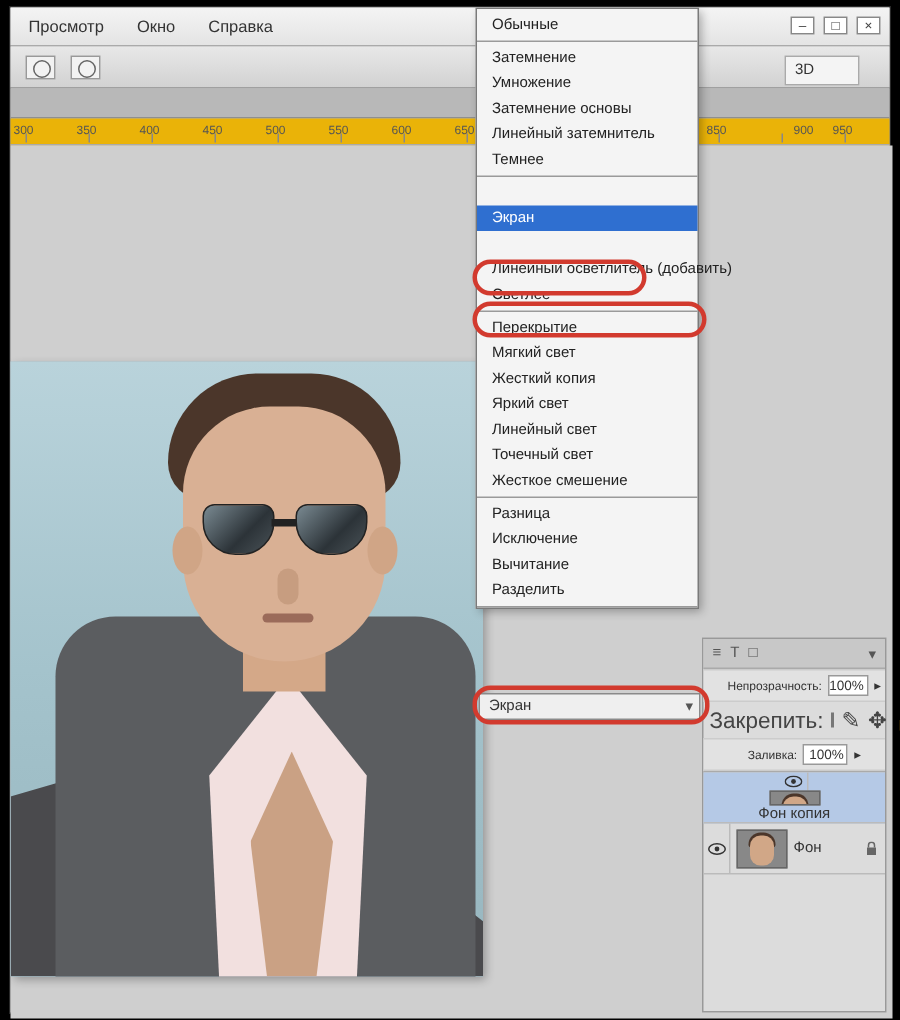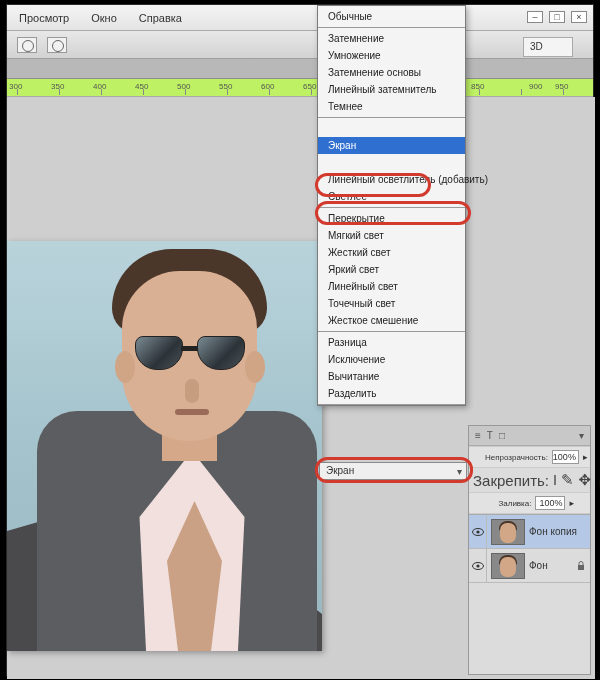--- a/index.html
+++ b/index.html
@@ -13,21 +13,21 @@
   .window-ctrls { position: absolute; right: 6px; top: 6px; display: flex; gap: 6px; }
   .window-ctrls div { width: 16px; height: 12px; background: #fff; border: 1px solid #888; font-size: 9px; text-align: center; line-height: 10px; color: #444; }
 
   .toolbar { height: 28px; background: linear-gradient(#e8e8e8,#d2d2d2); border-bottom: 1px solid #a0a0a0; display: flex; align-items: center; padding: 0 10px; gap: 10px; }
   .tool-ico { width: 20px; height: 16px; border: 1px solid #999; background: #f2f2f2; position: relative; }
   .tool-ico::after { content: ""; position: absolute; width: 10px; height: 10px; border: 1px solid #666; border-radius: 50%; left: 4px; top: 2px; }
   .tool-btn-3d { position: absolute; right: 20px; top: 32px; width: 50px; height: 20px; background: #f4f4f4; border: 1px solid #aaa; font-size: 10px; text-align: left; padding-left: 6px; line-height: 18px; color: #333; }
 
   .docbar { height: 20px; background: #b8b8b8; border-bottom: 1px solid #8f8f8f; }
 
-  .ruler-h { height: 18px; background: #bef264; border-bottom: 1px solid #aaa; position: relative; overflow: hidden; font-size: 8px; color: #555; }
+  .ruler-h { height: 18px; background: #eab308; border-bottom: 1px solid #aaa; position: relative; overflow: hidden; font-size: 8px; color: #555; }
   .ruler-h span { position: absolute; top: 3px; }
   .tick { position: absolute; top: 10px; width: 1px; height: 6px; background: #888; }
 
   .canvas-area { position: absolute; left: 0; top: 92px; width: 588px; height: 582px; background: #cfcfcf; }
   .doc { position: absolute; left: 0px; top: 144px; width: 315px; height: 410px; background: #a8c3cd; box-shadow: 2px 2px 6px rgba(0,0,0,.3); overflow: hidden; }
   
   .sky { position:absolute; inset:0; background: linear-gradient(#b9d3db 0%, #a4c3cc 50%, #97b6bf 100%); }
   .rocks { position: absolute; bottom: 0; left: 0; width: 100%; height: 45%; background: #4a4a4d; clip-path: polygon(0 35%, 20% 25%, 45% 10%, 55% 20%, 70% 40%, 100% 80%, 100% 100%, 0 100%); }
   .torso { position:absolute; bottom:-20px; left:30px; width:280px; height:260px; background:#5b5d60; border-radius: 40px 40px 0 0; }
   .shirt { position:absolute; bottom:-20px; left:110px; width:150px; height:220px; background:#f2e0df; clip-path: polygon(50% 0, 85% 30%, 80% 100%, 20% 100%, 15% 30%); }
@@ -47,21 +47,21 @@
   
   .panel { position:absolute; right:2px; top:420px; width:123px; height:250px; background:#dcdcdc; border:1px solid #999; }
   .panel-tabs { height:20px; background:#c8c8c8; border-bottom:1px solid #aaa; display:flex; align-items:center; gap:6px; padding:0 6px; font-size:10px; color:#555; }
   .panel-row { display:flex; align-items:center; font-size:9px; color:#333; padding:3px 16px; gap:4px; }
   .panel-row.light { background:#e2e2e2; border-top:1px solid #ccc; border-bottom:1px solid #ccc; }
   .pct-box { width:30px; height:14px; background:#fff; border:1px solid #999; font-size:9px; text-align:right; padding-right:2px; line-height:12px; }
   .lock-row { font-size:15px; color:#444; padding:3px 4px; display:flex; align-items:center; gap:5px; }
   .lock-ico { width:10px; height:10px; border:1px solid #777; }
   .layers { border-top:1px solid #aaa; }
   .layer { display:flex; align-items:center; height:34px; font-size:10px; color:#333; border-bottom:1px solid #bbb; position:relative; }
-  .layer.sel { background:#b5c9e6; }
+  .layer.sel { background:#b5c9e6;flex-direction:column; }
   .eye { width:18px; height:100%; border-right:1px solid #bbb; display:flex; align-items:center; justify-content:center; }
   .eye svg { width:12px; height:8px; }
   .thumb { width:34px; height:26px; margin:0 4px; background:#888; border:1px solid #666; position:relative; overflow:hidden; }
   .thumb-face { position:absolute; left:8px; top:3px; width:16px; height:20px; background:#d1a787; border-radius:7px; }
   .thumb-hair { position:absolute; left:7px; top:1px; width:18px; height:10px; background:#4b362a; border-radius:8px 8px 2px 2px; }
   .lock-small { position:absolute; right:4px; width:10px; height:10px; }
   .lock-small svg { width:10px; height:10px; }
 
   
   .dropdown { position:absolute; left:310px; top:0; width:149px; background:#f4f4f4; border:1px solid #7a7a7a; box-shadow:2px 2px 6px rgba(0,0,0,.3); font-size:10px; color:#222; z-index:50; }
@@ -168,21 +168,21 @@
       <div class="grp">
         <div class="itm">&nbsp;</div>
         <div class="itm sel">Экран</div>
         <div class="itm">&nbsp;</div>
         <div class="itm">Линейный осветлитель (добавить)</div>
         <div class="itm">Светлее</div>
       </div>
       <div class="grp">
         <div class="itm">Перекрытие</div>
         <div class="itm">Мягкий свет</div>
-        <div class="itm">Жесткий свет</div>
+        <div class="itm">Жесткий копия</div>
         <div class="itm">Яркий свет</div>
         <div class="itm">Линейный свет</div>
         <div class="itm">Точечный свет</div>
         <div class="itm">Жесткое смешение</div>
       </div>
       <div class="grp">
         <div class="itm">Разница</div>
         <div class="itm">Исключение</div>
         <div class="itm">Вычитание</div>
         <div class="itm">Разделить</div>

